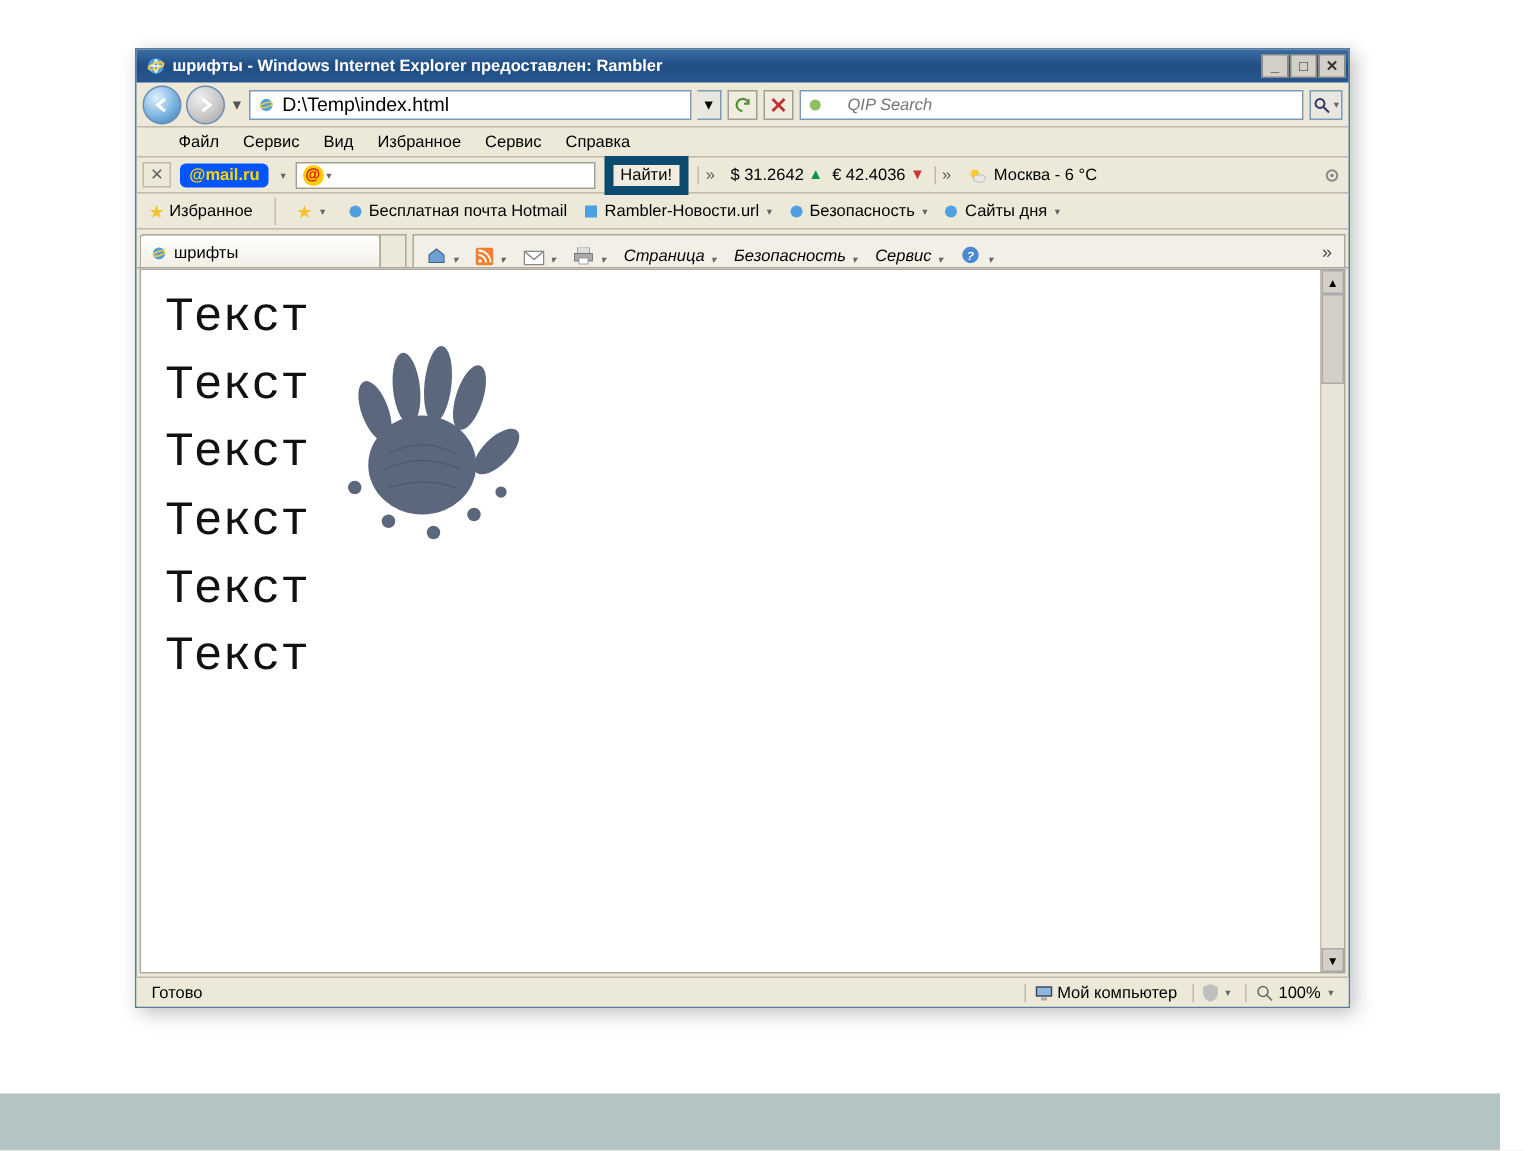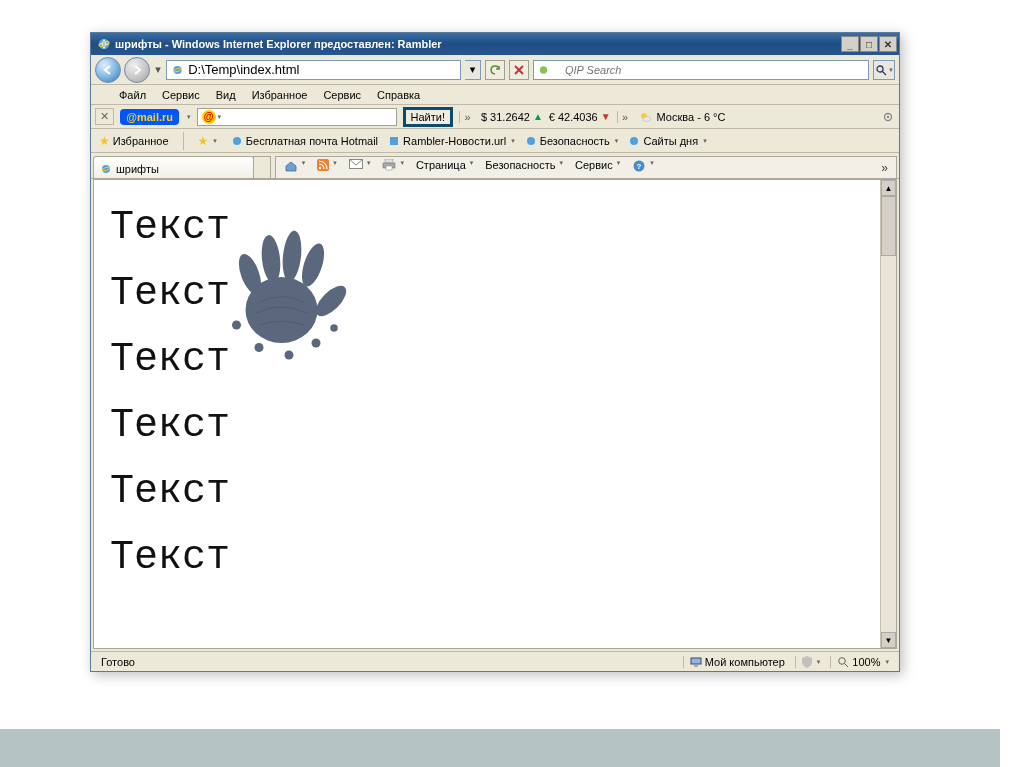--- a/index.html
+++ b/index.html
@@ -34,50 +34,50 @@
   
   .menubar { height: 20px; display: flex; align-items: center; padding: 0 20px; border-bottom: 1px solid #c0b8a8; }
   .menubar .m { padding: 2px 8px; cursor: default; }
 
   
   .mailbar { height: 24px; display: flex; align-items: center; padding: 0 4px; border-bottom: 1px solid #c0b8a8; gap: 6px; font-size:11px;}
   .x-close { border:1px solid #c0b8a8; padding:1px 4px; color:#666; }
   .mailru-badge { background:#0055ff; color:#ffd500; font-weight:bold; padding:2px 6px; border-radius:4px; font-size:11px; }
   .mail-search { flex:0 0 200px; height:18px; border:1px solid #a0a090; background:#fff; display:flex; align-items:center; padding:0 4px;}
   .at-icon { width:14px; height:14px; border-radius:50%; background:#ffcc00; color:#d00; display:flex; align-items:center; justify-content:center; font-weight:bold; font-size:10px;}
-  .mail-find { border:3px solid #0c4a6e; padding:1px 5px; background:#f0ece0; }
+  .mail-find { border:6px solid #0c4a6e; padding:1px 5px; background:#f0ece0; }
   .green { color:#009944; font-size:10px; }
   .red { color:#cc3333; font-size:10px; }
   .chev { width:16px; border-left:1px solid #c0b8a8; text-align:center; color:#555; }
 
   
   .linksbar { height: 24px; display:flex; align-items:center; padding:0 4px; gap:10px; border-bottom:1px solid #c0b8a8; }
   .fav-btn { display:flex; align-items:center; gap:3px; border:1px solid transparent; padding:1px 3px;}
   .star { color:#f5c030; font-size:12px;}
   .sep { width:1px; height:18px; background:#c0b8a8; }
   .link-item { display:flex; align-items:center; gap:3px; }
   .ie-mini { width:12px;height:12px; }
 
   
   .tabrow { height: 26px; display:flex; align-items:flex-end; border-bottom:1px solid #aca899; padding:0 2px; }
   .tab { height: 22px; background: linear-gradient(#fff,#f2efe6); border:1px solid #aca899; border-bottom:none; padding:3px 10px 0 6px; display:flex; align-items:center; gap:4px; font-size:11px; border-radius:3px 3px 0 0;}
   .tab-blank { width:18px; height:22px; border:1px solid #aca899; border-bottom:none; margin-left:-1px;}
   .cmd-fill { flex:1; display:flex; align-items:center; justify-content:flex-start; gap:4px; height:22px; border:1px solid #aca899; border-bottom:none; background:#f2efe6; padding:0 4px; }
-  .cmd-btn { display:flex; align-items:flex-start; gap:2px; padding:0 4px; height:18px; }
+  .cmd-btn { display:flex; align-items:flex-end; gap:2px; padding:0 4px; height:18px;font-style:italic; }
   .dd-arrow { font-size:7px; color:#666; margin-left:2px;}
   .more { font-size:12px; color:#444; padding:0 4px;}
 
   
   .content { flex:1; background:#fff; border:1px solid #aca899; margin:0 2px 2px 2px; position:relative; overflow:hidden; display:flex;}
   .page { flex:1; overflow:hidden; padding:4px 16px; position:relative;}
   .scrollbar { width:16px; background:#e8e4d8; border-left:1px solid #c8c0b0; display:flex; flex-direction:column;}
   .sb-btn { height:16px; background:#d4d0c8; border:1px solid #aaa; display:flex; align-items:center; justify-content:center; font-size:8px;}
   .sb-track { flex:1; position:relative;}
   .sb-thumb { position:absolute; top:0; left:0; right:0; height:60px; background:#d4d0c8; border:1px solid #aaa;}
-  .txt { font-family: 'Courier New', monospace; font-size: 40px; color:#111; line-height:1.1; margin:22px 0;}
+  .txt { font-family: 'Courier New', monospace; font-size: 32px; color:#111; line-height:1.1; margin:10px 0;}
   .txt:first-child { margin-top:-4px;}
   .handprint { position:absolute; left:120px; top:40px; width:150px; height:150px; pointer-events:none; opacity:0.9;}
 
   
   .statusbar { height:20px; background:#ece9d8; border-top:1px solid #c0b8a8; display:flex; align-items:center; font-size:11px; padding:0 4px; gap:4px;}
   .statusbar .cell { border-left:1px solid #c0b8a8; padding:0 6px; display:flex; align-items:center; gap:3px;}
   .statusbar .grow { flex:1; border-left:none;}
 
   svg { display:block; }
 </style>

